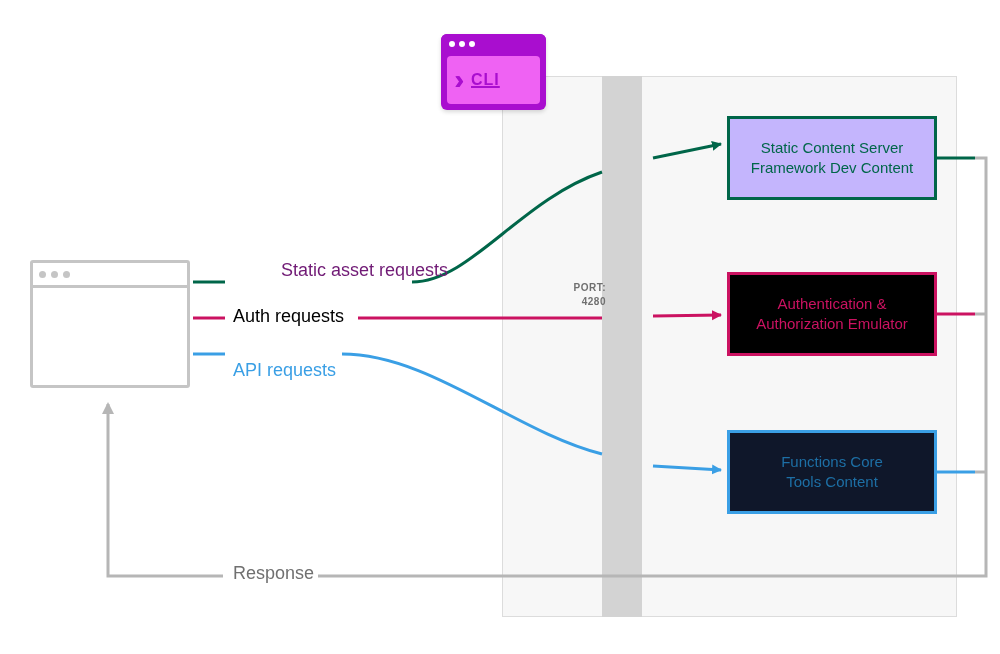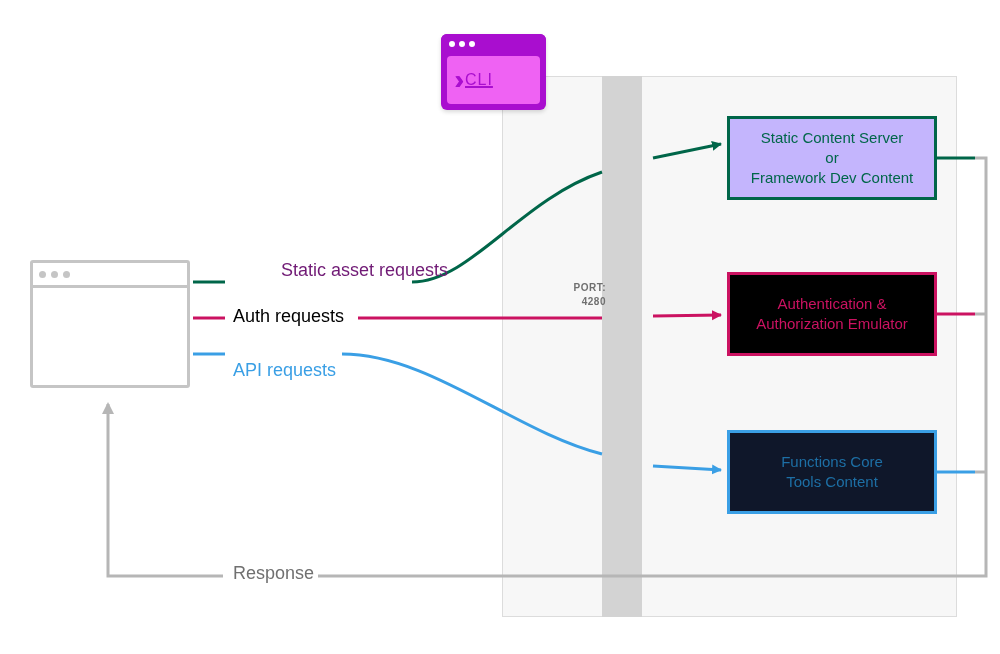--- a/index.html
+++ b/index.html
@@ -87,26 +87,26 @@
   }
   .cli-window .chev {
     color: #a90ecf;
     font-weight: 900;
     font-size: 28px;
     letter-spacing: -10px;
     line-height: 1;
   }
   .cli-window .cli-text {
     color: #a90ecf;
-    font-weight: 400;
+    font-weight: 700;
     font-size: 16px;
     text-decoration: underline;
     text-decoration-thickness: 2px;
     letter-spacing: 1px;
-    margin-left: 4px;
+    margin-left: 10px;
   }
 
   
   .browser {
     position: absolute;
     left: 30px;
     top: 260px;
     width: 160px;
     height: 128px;
     border: 3px solid #c5c5c5;
@@ -248,21 +248,20 @@
   </div>
 
   <div class="flow-label lbl-static">Static asset requests</div>
   <div class="flow-label lbl-auth">Auth requests</div>
   <div class="flow-label lbl-api">API requests</div>
   <div class="flow-label lbl-resp">Response</div>
 
   <div class="service svc-static">
     <div>
       <div>Static Content Server</div>
-      <div>or</div>
       <div>Framework Dev Content</div>
     </div>
   </div>
   <div class="service svc-auth">
     <div>
       <div>Authentication &amp;</div>
       <div>Authorization Emulator</div>
     </div>
   </div>
   <div class="service svc-func">

